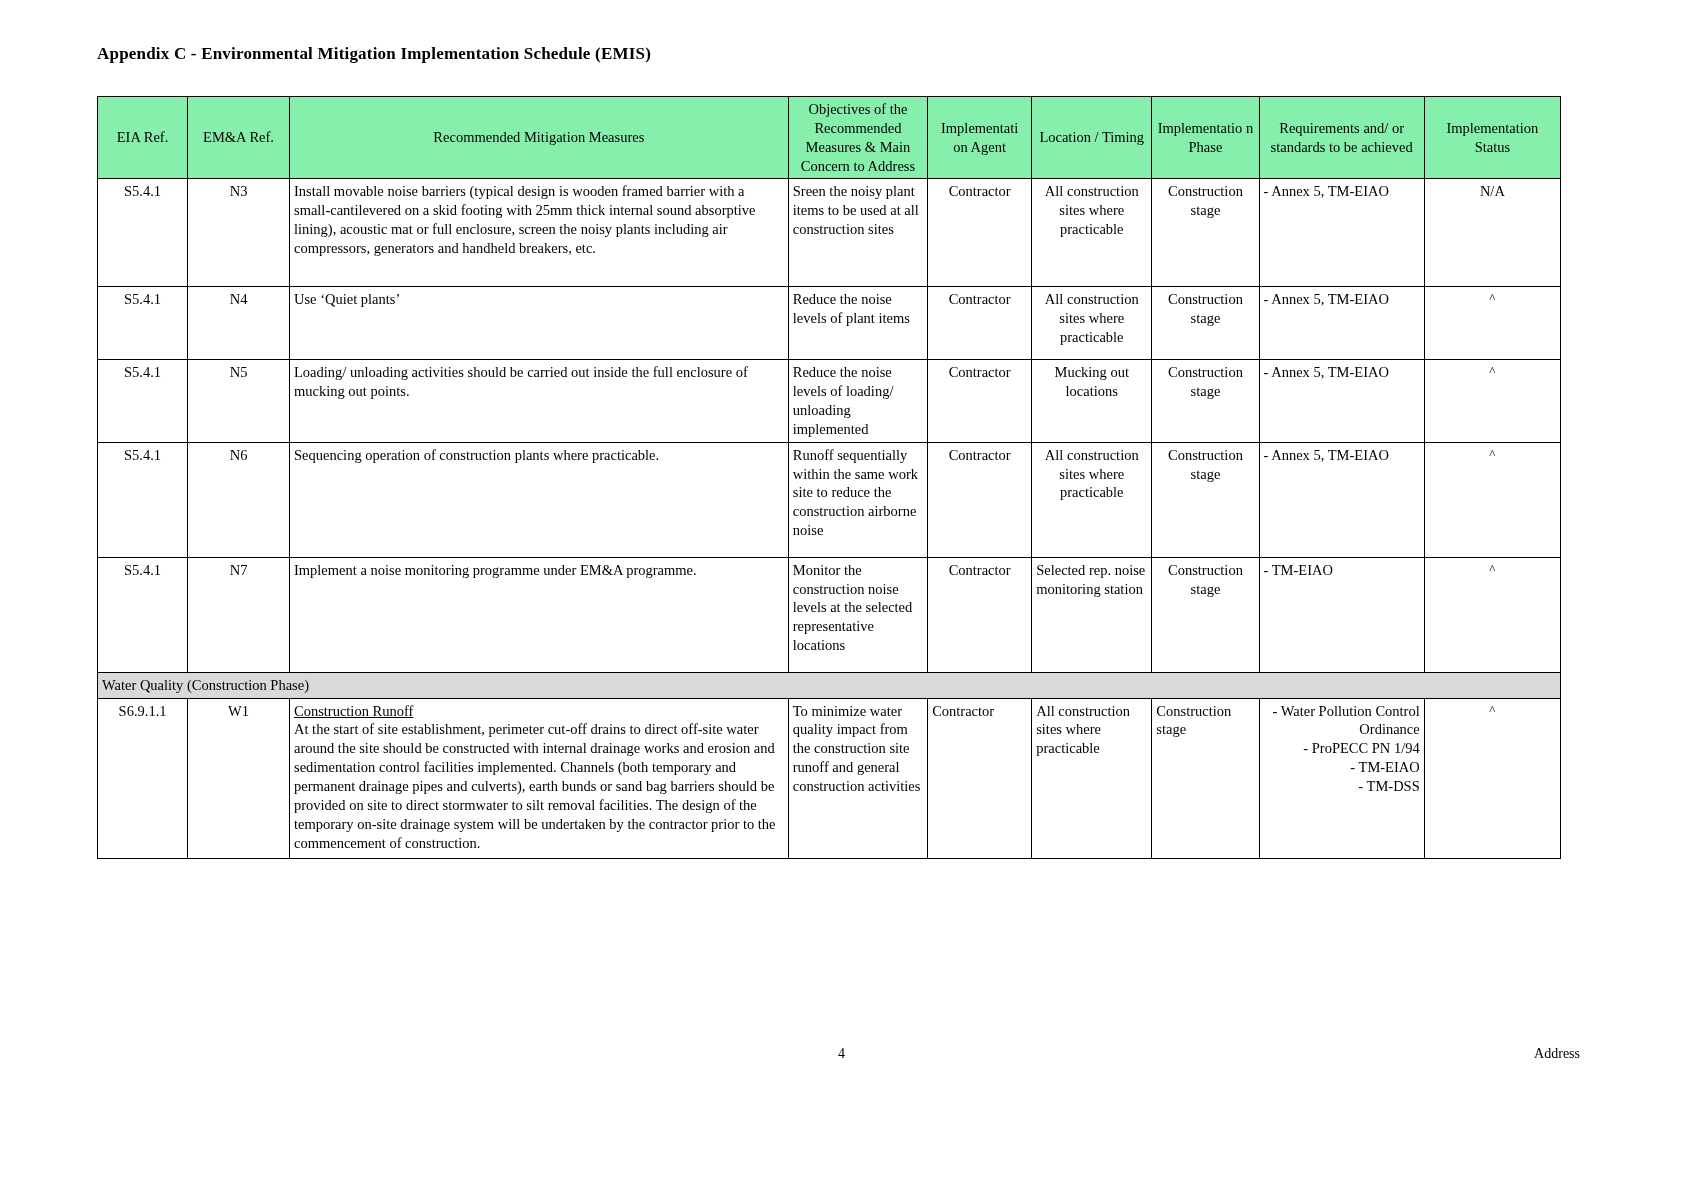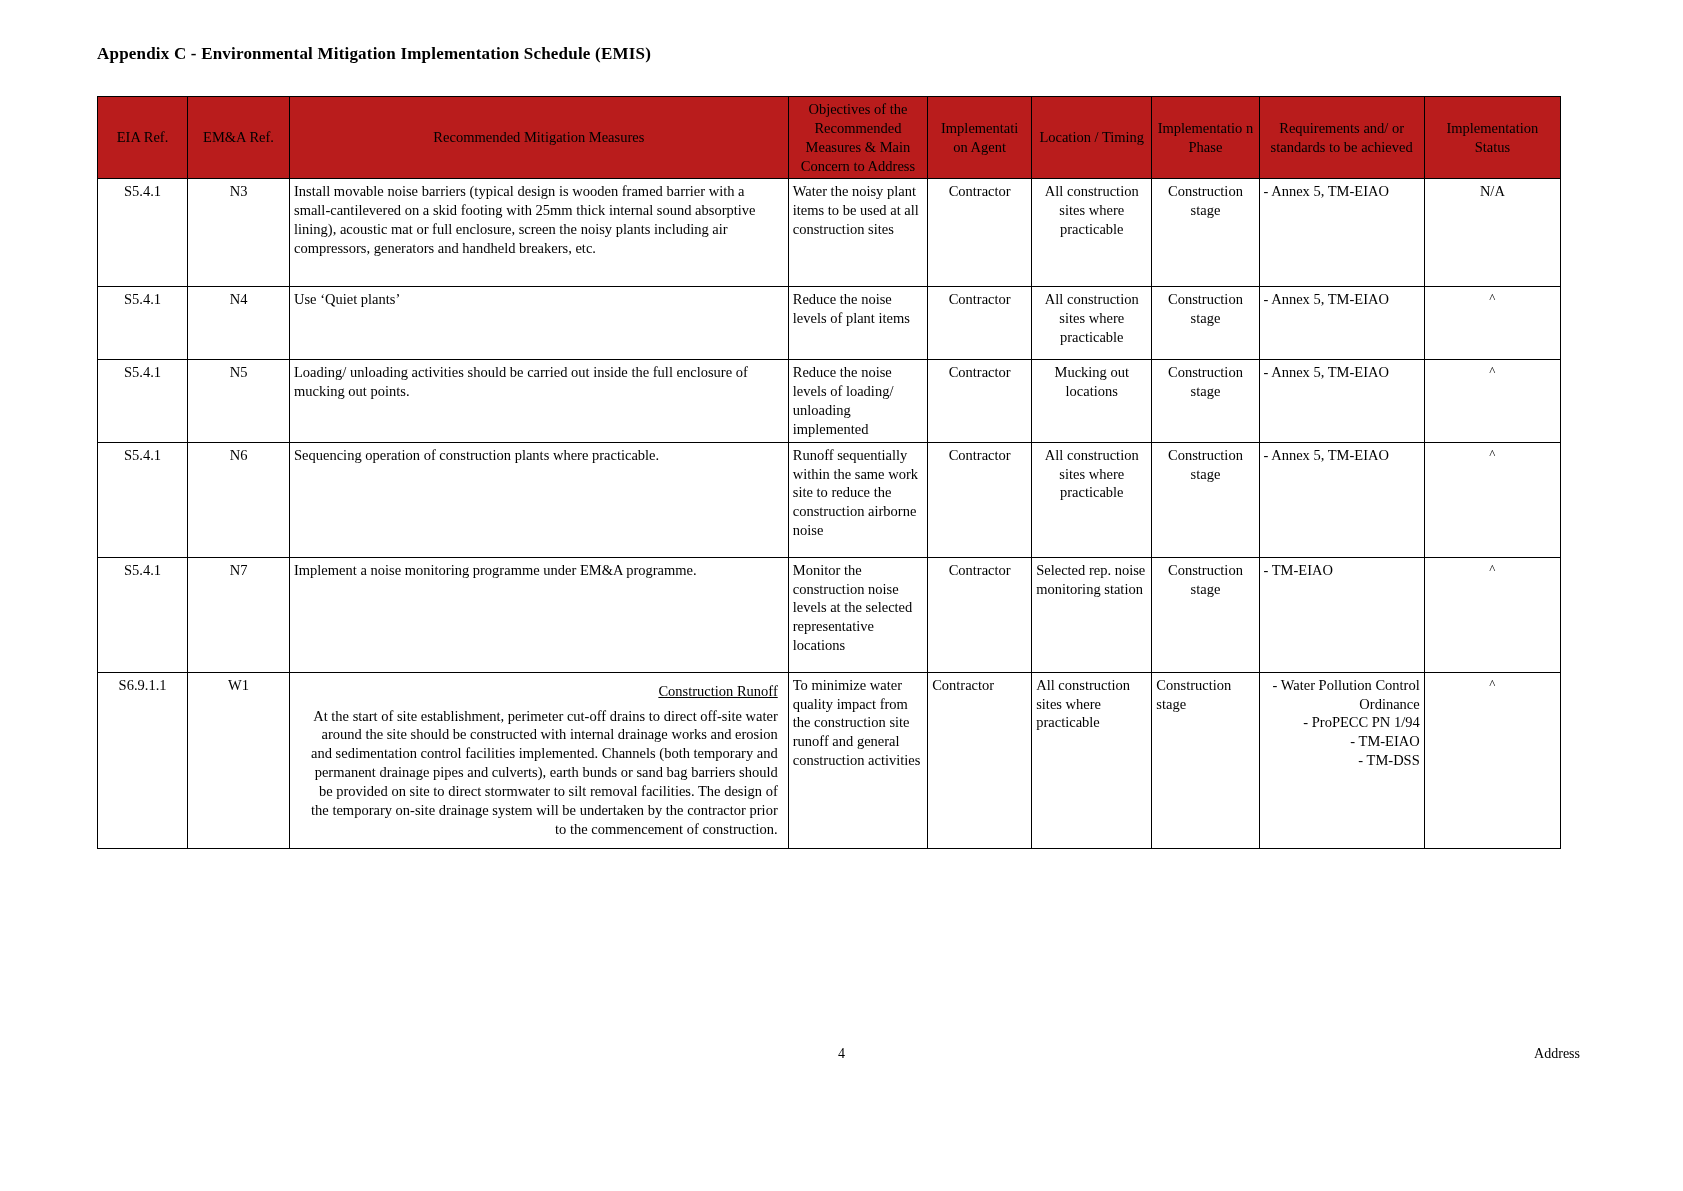--- a/index.html
+++ b/index.html
@@ -42,21 +42,21 @@
   table.emis td, table.emis th {
     border: 1.6px solid #000000;
     vertical-align: top;
     padding: 3px 4px 3px 4px;
     line-height: 1.3;
     font-weight: normal;
     word-wrap: break-word;
     overflow-wrap: break-word;
   }
   thead td {
-    background: #b91c1c;
+    background: #86efac;
     text-align: center;
     vertical-align: middle !important;
     font-weight: bold;
     font-size: 14.5px;
     line-height: 1.25;
     padding: 5px 3px;
   }
   
   col.c0 { width: 84px; }
   col.c1 { width: 95px; }
@@ -72,21 +72,21 @@
   td.left { text-align: left; }
   td.body-cell { text-align: left; }
   .section-row td {
     background: #d9d9d9;
     font-weight: bold;
     text-align: left;
     padding: 2px 4px 2px 5px;
     font-size: 14.5px;
   }
   .underline { text-decoration: underline; }
-  .para { margin: 6px; text-align: right; }
+  .para { margin: 0; }
   .para + .para { margin-top: 0px; }
   .caret { font-family: "Liberation Serif", serif; font-size: 13px; }
 
   .footer-page {
     position: absolute;
     left: 0;
     top: 1046px;
     width: 1683px;
     text-align: center;
     font-size: 14px;
@@ -129,21 +129,21 @@
         <td>Requirements and/ or standards to be achieved</td>
         <td>Implementation Status</td>
       </tr>
     </thead>
     <tbody>
 
       <tr style="height:108px;">
         <td class="ctr">S5.4.1</td>
         <td class="ctr">N3</td>
         <td class="body-cell">Install movable noise barriers (typical design is wooden framed barrier with a small-cantilevered on a skid footing with 25mm thick internal sound absorptive lining), acoustic mat or full enclosure, screen the noisy plants including air compressors, generators and handheld breakers, etc.</td>
-        <td class="left">Water the noisy plant items to be used at all construction sites</td>
+        <td class="left">Sreen the noisy plant items to be used at all construction sites</td>
         <td class="ctr">Contractor</td>
         <td class="ctr">All construction sites where practicable</td>
         <td class="ctr">Construction stage</td>
         <td class="left">- Annex 5, TM-EIAO</td>
         <td class="ctr">N/A</td>
       </tr>
 
       <tr style="height:73px;">
         <td class="ctr">S5.4.1</td>
         <td class="ctr">N4</td>
@@ -185,20 +185,23 @@
         <td class="ctr">N7</td>
         <td class="body-cell">Implement a noise monitoring programme under EM&amp;A programme.</td>
         <td class="left">Monitor the construction noise levels at the selected representative locations</td>
         <td class="ctr">Contractor</td>
         <td class="left">Selected rep. noise monitoring station</td>
         <td class="ctr">Construction stage</td>
         <td class="left">- TM-EIAO</td>
         <td class="ctr caret">^</td>
       </tr>
 
+      <tr class="section-row">
+        <td colspan="9">Water Quality (Construction Phase)</td>
+      </tr>
 
       <tr style="height:160px;">
         <td class="ctr">S6.9.1.1</td>
         <td class="ctr">W1</td>
         <td class="body-cell">
           <div class="para underline">Construction Runoff</div>
           <div class="para">At the start of site establishment, perimeter cut-off drains to direct off-site water around the site should be constructed with internal drainage works and erosion and sedimentation control facilities implemented.  Channels (both temporary and permanent drainage pipes and culverts), earth bunds or sand bag barriers should be provided on site to direct stormwater to silt removal facilities.  The design of the temporary on-site drainage system will be undertaken by the contractor prior to the commencement of construction.</div>
         </td>
         <td class="left">To minimize water quality impact from the construction site runoff and general construction activities</td>
         <td class="left">Contractor</td>

